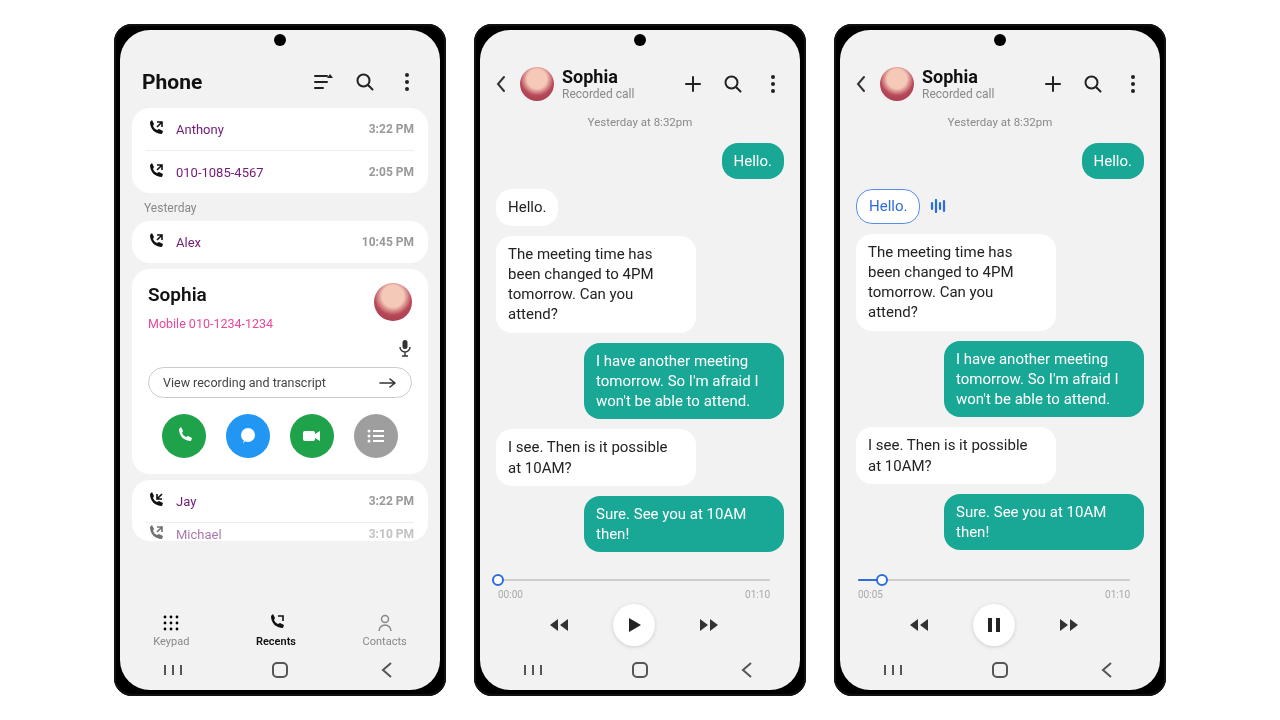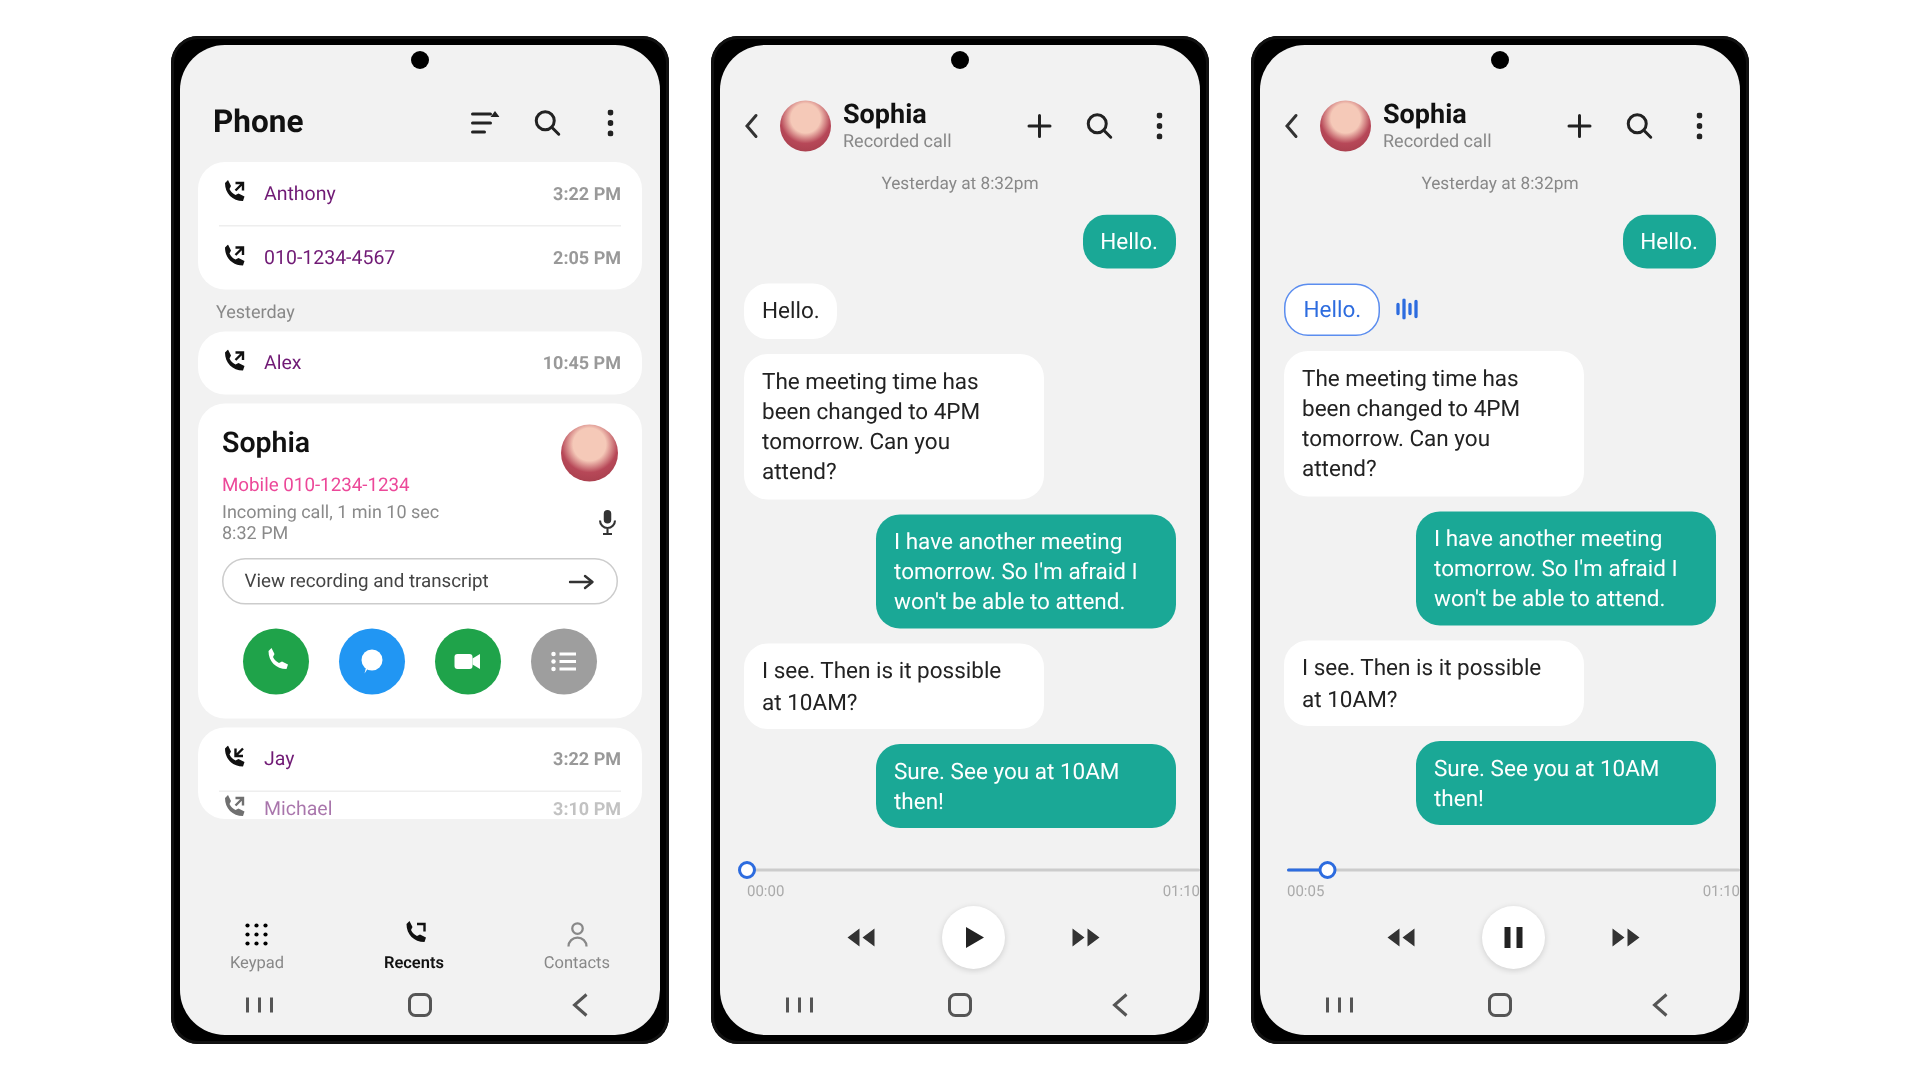--- a/index.html
+++ b/index.html
@@ -50,21 +50,21 @@
   .hdr-sub { font-size: 12px; color: #888; }
   .hdr-actions { display: flex; gap: 18px; align-items: center; }
   .timeline-label { text-align: center; font-size: 11.5px; color: #888; margin: 6px 0 14px 0; }
   .chat { flex: 1; padding: 0 16px; display: flex; flex-direction: column; gap: 10px; overflow: hidden; }
   .bubble { max-width: 200px; padding: 8px 12px; border-radius: 16px; font-size: 15px; line-height: 1.35; }
   .in { background: #fff; color: #222; align-self: flex-start; }
   .out { background: #1aa896; color: #fff; align-self: flex-end; }
   .in.highlight { background: #fff; color: #2d6cdf; border: 1.5px solid #5b8def; padding: 6px 12px; }
   .hl-row { display: flex; align-items: center; gap: 10px; align-self: flex-start; }
   .wave-icon { color: #2d6cdf; font-weight: 700; letter-spacing: -1px; }
-  .player { padding: 6px 0 4px 18px; }
+  .player { padding: 6px 30px 4px 18px; }
   .track { position: relative; height: 14px; }
   .track-line { position: absolute; top: 6px; left: 0; right: 0; height: 2px; background: #ccc; border-radius: 1px; }
   .track-fill { position: absolute; top: 6px; left: 0; height: 2px; background: #2d6cdf; border-radius: 1px; }
   .thumb { position: absolute; top: 1px; width: 12px; height: 12px; background: #fff; border: 2px solid #2d6cdf; border-radius: 50%; transform: translateX(-50%); }
   .time-row { display: flex; justify-content: space-between; font-size: 10px; color: #aaa; margin-top: 2px; }
   .controls { display: flex; justify-content: center; align-items: center; gap: 40px; margin-top: 4px; }
   .ctrl { width: 28px; height: 28px; display: flex; align-items: center; justify-content: center; color: #333; }
   .play-btn { width: 42px; height: 42px; border-radius: 50%; background: #fff; box-shadow: 0 1px 4px rgba(0,0,0,0.15); display: flex; align-items: center; justify-content: center; }
   svg { display: block; }
 </style>
@@ -116,21 +116,21 @@
               <div class="call-time">3:22 PM</div>
             </div>
             <div class="divider"></div>
             <div class="call-row">
               <div class="call-icon">
                 <svg width="18" height="18" viewBox="0 0 18 18">
                     <path d="M4 2c0 7 5 12 12 12l1-3-4-2-2 1c-2-1-3-2-4-4l1-2-2-4z" fill="#111"></path>
                     <path d="M11 2h5v5M16 2l-5 5" stroke="#111" stroke-width="1.6" fill="none"></path>
                   </svg>
               </div>
-              <div class="call-name">010-1234-4567</div>
+              <div class="call-name">010-1085-4567</div>
               <div class="call-time">2:05 PM</div>
             </div>
           </div>
         </div>
 
         <div class="section-label">Yesterday</div>
         <div class="call-list">
           <div class="call-card">
             <div class="call-row">
               <div class="call-icon">
@@ -142,26 +142,20 @@
               <div class="call-name">Alex</div>
               <div class="call-time">10:45 PM</div>
             </div>
           </div>
 
           <div class="expanded">
             <div class="exp-top">
               <div>
                 <div class="exp-name">Sophia</div>
                 <div class="exp-line">Mobile 010-1234-1234</div>
-                <div style="display:flex;justify-content:space-between;align-items:center;">
-                  <div>
-                    <div class="exp-sub">Incoming call, 1 min 10 sec</div>
-                    <div class="exp-sub">8:32 PM</div>
-                  </div>
-                </div>
               </div>
               <div style="display:flex;flex-direction:column;align-items:flex-end;gap:18px;">
                 <div class="avatar"></div>
                 <div>
                   <svg width="14" height="18" viewBox="0 0 14 18">
                       <rect x="4.5" y="1" width="5" height="9" rx="2.5" fill="#333"></rect>
                       <path d="M2 8a5 5 0 0010 0M7 13v4M4 17h6" stroke="#333" stroke-width="1.4" fill="none"></path>
                     </svg>
                 </div>
               </div>

